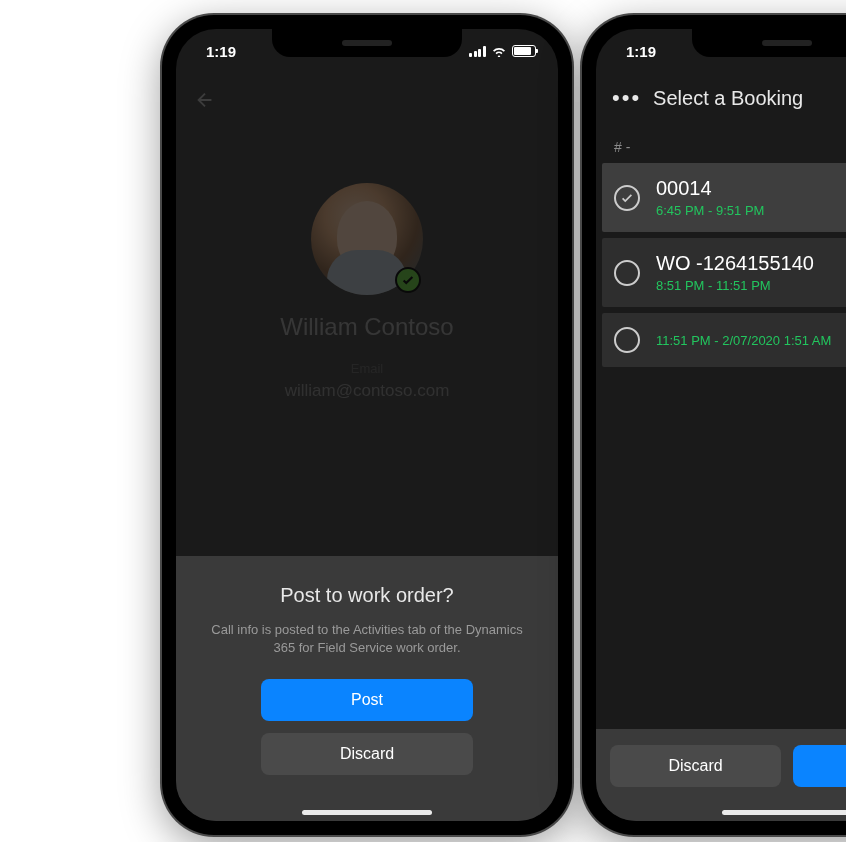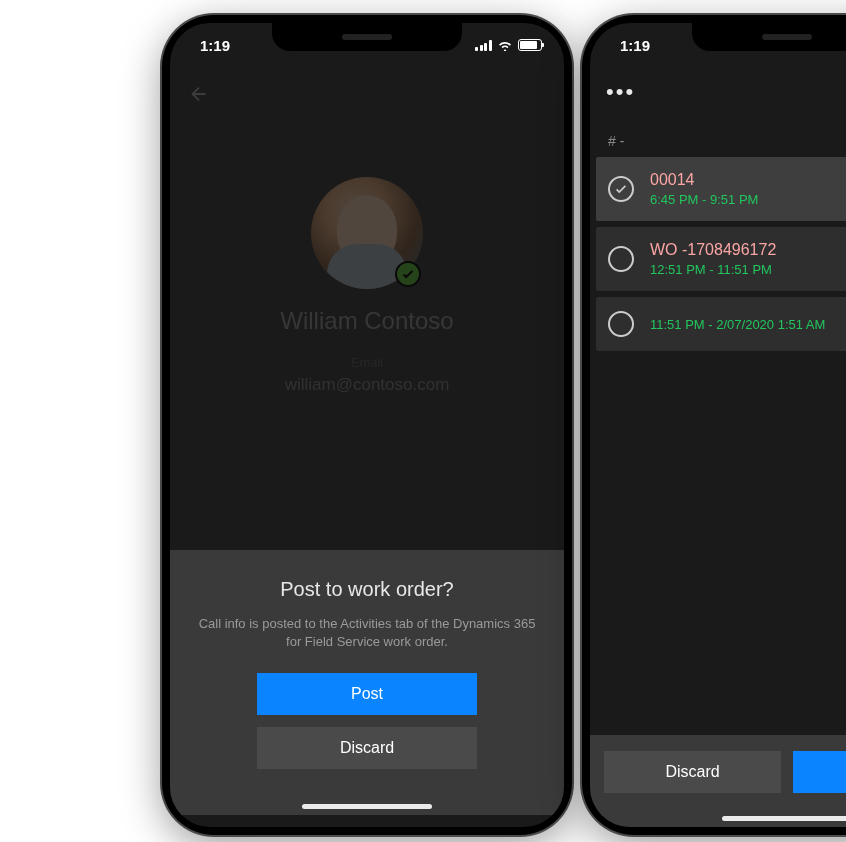--- a/index.html
+++ b/index.html
@@ -11,21 +11,21 @@
       overflow: hidden;
       position: relative;
     }
     .phone {
       position: absolute;
       width: 410px;
       height: 820px;
       top: 15px;
       background: #000;
       border-radius: 52px;
-      padding: 8px;
+      padding: 14px;
       box-shadow: 0 0 0 2px #4a4a4a, 0 10px 40px rgba(0,0,0,0.4);
     }
     .phone-left { left: 162px; }
     .phone-right { left: 582px; }
     .screen {
       width: 100%;
       height: 100%;
       background: #1a1a1a;
       border-radius: 40px;
       overflow: hidden;
@@ -121,37 +121,37 @@
       top:288px; width:100%; text-align:center;
       color:#6a6a6a; font-size:13px;
     }
     .email-value {
       position:absolute;
       top:308px; width:100%; text-align:center;
       color:#8a8a8a; font-size:17px;
     }
     .action-sheet {
       position:absolute;
-      bottom:12px; left:0; right:0;
+      bottom:0; left:0; right:0;
       background:#3a3a3a;
       padding:28px 20px 34px;
       border-radius: 0;
     }
     .sheet-title {
       color:#e8e8e8; font-size:20px; font-weight:500;
       text-align:center; margin-bottom:14px;
     }
     .sheet-desc {
       color:#9a9a9a; font-size:13px; line-height:1.4;
       text-align:center; margin:12px 8px 22px;
     }
     .btn {
       display:block; width:62%; margin:0 auto 12px;
       padding:12px 0; text-align:center;
-      font-size:16px; color:#fff; border-radius:0;
+      font-size:16px; color:#fff; border-radius:8px;
       cursor:pointer;
     }
     .btn-primary { background:#0a84ff; }
     .btn-secondary { background:#4a4a4a; }
     .home-indicator {
       position:absolute; bottom:6px; left:50%; transform:translateX(-50%);
       width:130px; height:5px; background:#fff; border-radius:3px; opacity:0.9;
     }
 
     
@@ -173,21 +173,21 @@
       border-radius:2px;
     }
     .booking-item.selected { background:#3e3e3e; }
     .radio {
       width:26px; height:26px; border:2px solid #ccc; border-radius:50%;
       margin-right:16px; flex-shrink:0;
       display:flex;align-items:center;justify-content:center;
     }
     .radio.checked svg { width:14px; height:14px; }
     .booking-text { display:flex; flex-direction:column; }
-    .booking-title { color:#fca5a5; font-size:16px; font-weight:500; margin-bottom:3px; }
+    .booking-title { color:#ffffff; font-size:20px; font-weight:500; margin-bottom:3px; }
     .booking-time { color:#22c55e; font-size:13px; }
     .bottom-bar {
       position:absolute; bottom:0; left:0; right:0;
       background:#3a3a3a; padding:16px 14px 34px;
       display:flex; gap:12px;
     }
     .bottom-bar .btn { margin:0; flex:1; width:auto; }
   </style>
 </head>
 <body>
@@ -245,41 +245,42 @@
 <div class="phone phone-right">
   <div class="screen">
     <div class="notch"></div>
     <div class="status-bar">
       <span class="status-time">1:19</span>
 
     </div>
 
     <div class="nav-header">
       <span class="more-dots">•••</span>
+      <span class="nav-title">Select a Booking</span>
     </div>
 
     <div class="section-label"># -</div>
 
     <div class="booking-list">
       <div class="booking-item selected">
         <div class="radio checked">
           <svg viewBox="0 0 16 16" fill="none" stroke="#ccc" stroke-width="2">
               <path d="M3 8.5l3 3 7-7"></path>
             </svg>
         </div>
         <div class="booking-text">
           <span class="booking-title">00014</span>
           <span class="booking-time">6:45 PM - 9:51 PM</span>
         </div>
       </div>
       <div class="booking-item">
         <div class="radio"></div>
         <div class="booking-text">
-          <span class="booking-title">WO -1708496172</span>
-          <span class="booking-time">12:51 PM - 11:51 PM</span>
+          <span class="booking-title">WO -1264155140</span>
+          <span class="booking-time">8:51 PM - 11:51 PM</span>
         </div>
       </div>
       <div class="booking-item">
         <div class="radio"></div>
         <div class="booking-text">
           <span class="booking-time">11:51 PM - 2/07/2020 1:51 AM</span>
         </div>
       </div>
     </div>
 

